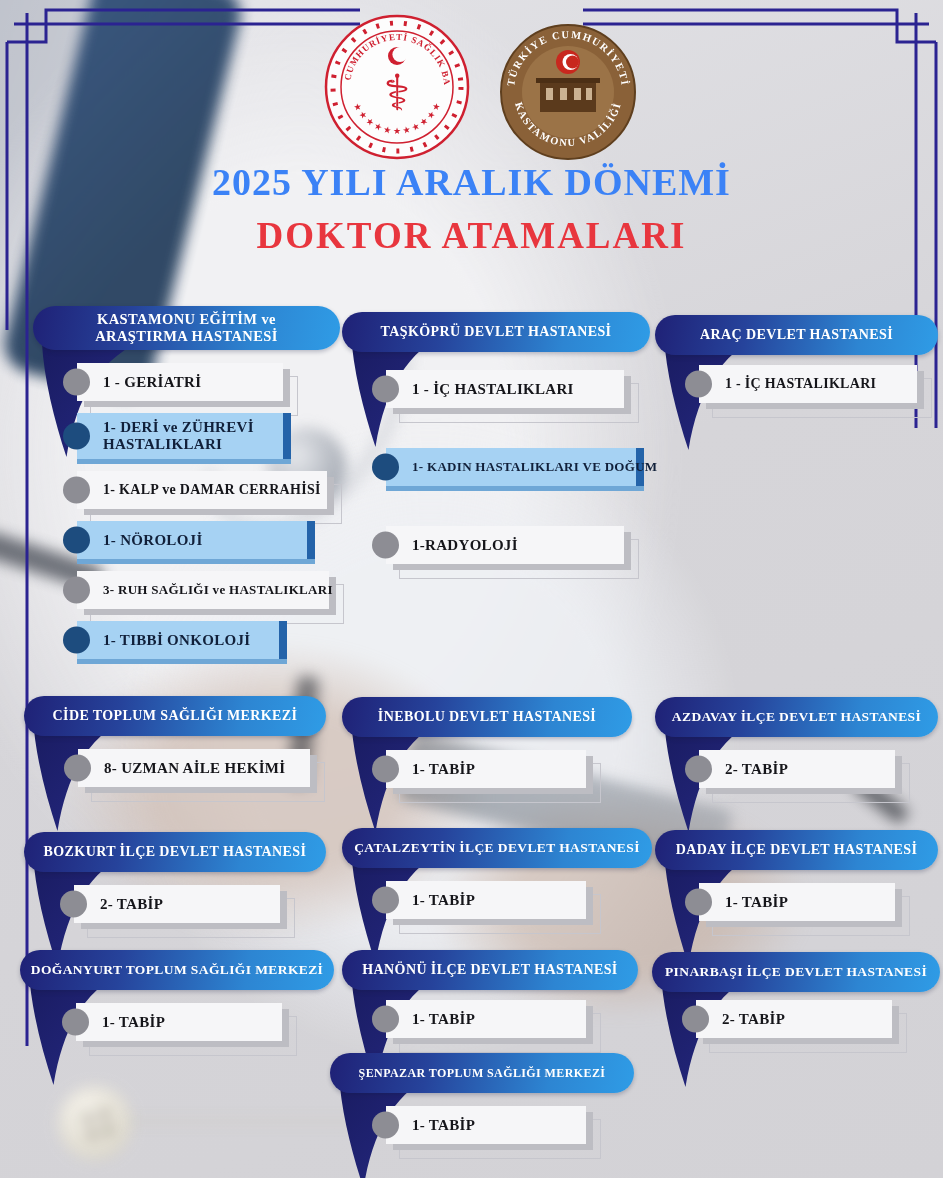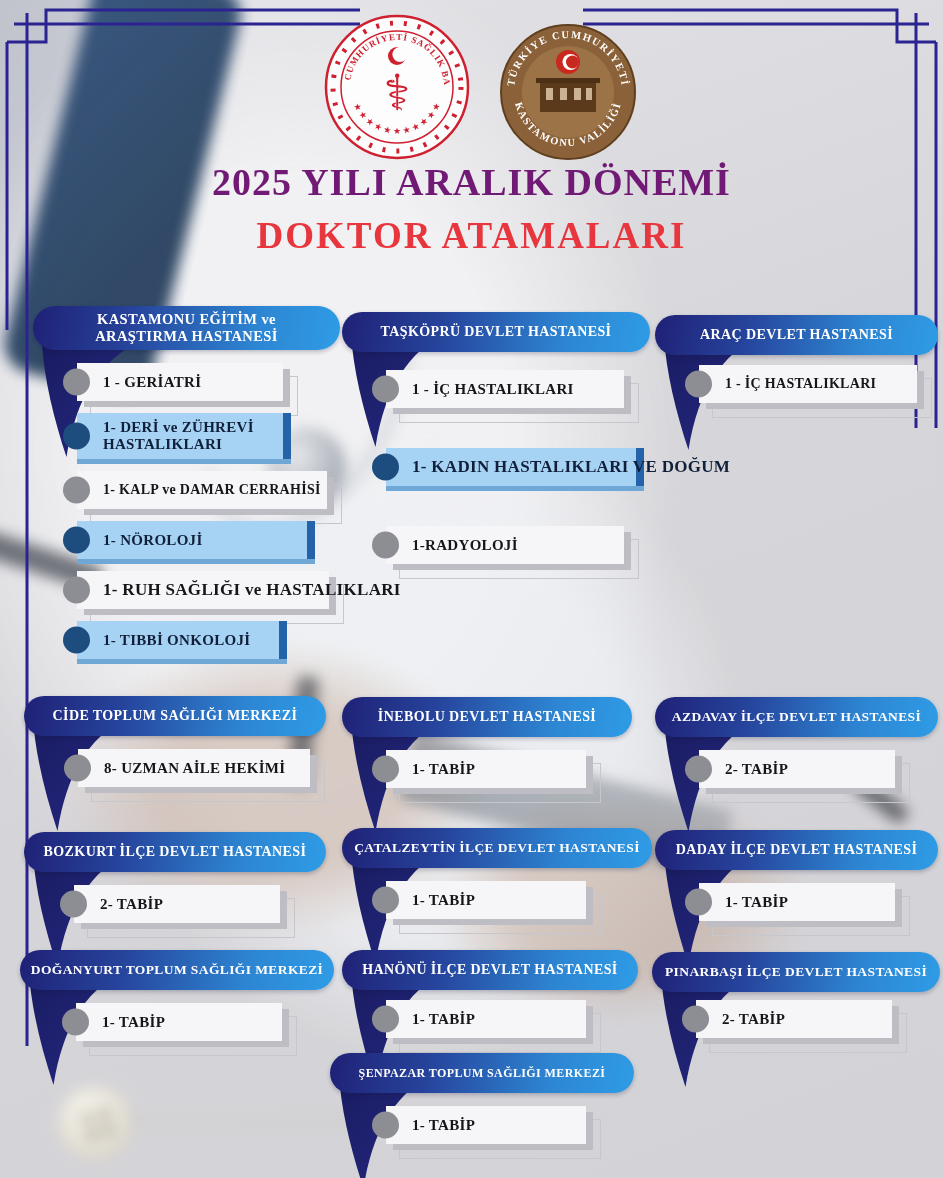--- a/index.html
+++ b/index.html
@@ -43,21 +43,21 @@
   
   .frame{position:absolute;z-index:1;}
 
   
   .logo{position:absolute;z-index:3;}
   .logo-ministry{left:322px;top:12px;}
   .logo-gov{left:498px;top:22px;}
 
   
   .title1,.title2{position:absolute;left:0;width:100%;text-align:center;font-weight:bold;z-index:3;}
-  .title1{top:160px;font-size:38px;color:#701a75;letter-spacing:1px;}
+  .title1{top:160px;font-size:38px;color:#3b82f6;letter-spacing:1px;}
   .title2{top:214px;font-size:37px;color:#e8363e;letter-spacing:2px;}
 
   
   .card{position:absolute;z-index:2;}
   .hdr{position:relative;z-index:2;display:flex;align-items:center;justify-content:center;text-align:center;
        min-height:40px;padding:5px 16px;box-sizing:border-box;border-radius:22px;color:#fff;font-weight:bold;
        font-size:14px;letter-spacing:.4px;
        background:linear-gradient(100deg,#1f2176 0%,#26439b 32%,#2d85d2 72%,#2f9ce6 100%);
        box-shadow:0 2px 4px rgba(20,25,60,.25);}
   .hdr.nowrap{white-space:nowrap;}
@@ -69,21 +69,21 @@
   .item{position:relative;display:flex;align-items:center;box-sizing:border-box;min-height:38px;
        padding:6px 12px 6px 26px;font-weight:bold;font-size:15px;color:#15151a;letter-spacing:.3px;}
   .item.white{background:#f6f6f8;box-shadow:7px 6px 0 #bdbdc3;}
   .item.white::after{content:"";position:absolute;left:13px;top:13px;width:100%;height:100%;
        border:1px solid #c6c6cd;z-index:-1;}
   .item.blue{background:#a6d2f3;border-right:8px solid #2463a9;box-shadow:0 5px 0 #6fa7d6;color:#11203a;}
   .dot{position:absolute;left:-14px;top:50%;transform:translateY(-50%);width:27px;height:27px;border-radius:50%;}
   .dot.gray{background:#8d8d94;}
   .dot.navy{background:#1d4c7e;}
   .fs14{font-size:14px;white-space:nowrap;}
-  .fs135{font-size:17px;white-space:nowrap;}
+  .fs135{font-size:13px;white-space:nowrap;}
   .center{justify-content:center;text-align:left;}
 </style>
 </head>
 <body>
 
 <div class="bg">
   <div class="shape shoulder"></div>
   <div class="shape coat"></div>
   <div class="shape tie"></div>
   <div class="shape coat2"></div>
@@ -187,21 +187,21 @@
     <div class="item white fs14" style="width:250px">
         <span class="dot gray"></span>
         <span>1- KALP ve DAMAR CERRAHİSİ</span>
       </div>
     <div class="item blue" style="width:238px">
         <span class="dot navy"></span>
         <span>1- NÖROLOJİ</span>
       </div>
     <div class="item white fs135" style="width:252px">
         <span class="dot gray"></span>
-        <span>1- RUH SAĞLIĞI ve HASTALIKLARI</span>
+        <span>3- RUH SAĞLIĞI ve HASTALIKLARI</span>
       </div>
     <div class="item blue" style="width:210px">
         <span class="dot navy"></span>
         <span>1- TIBBİ ONKOLOJİ</span>
       </div>
   </div>
 </div>
 
 <div class="card" style="top:312px;left:342px;width:308px">
   <svg class="tail" viewBox="0 0 100 115">

